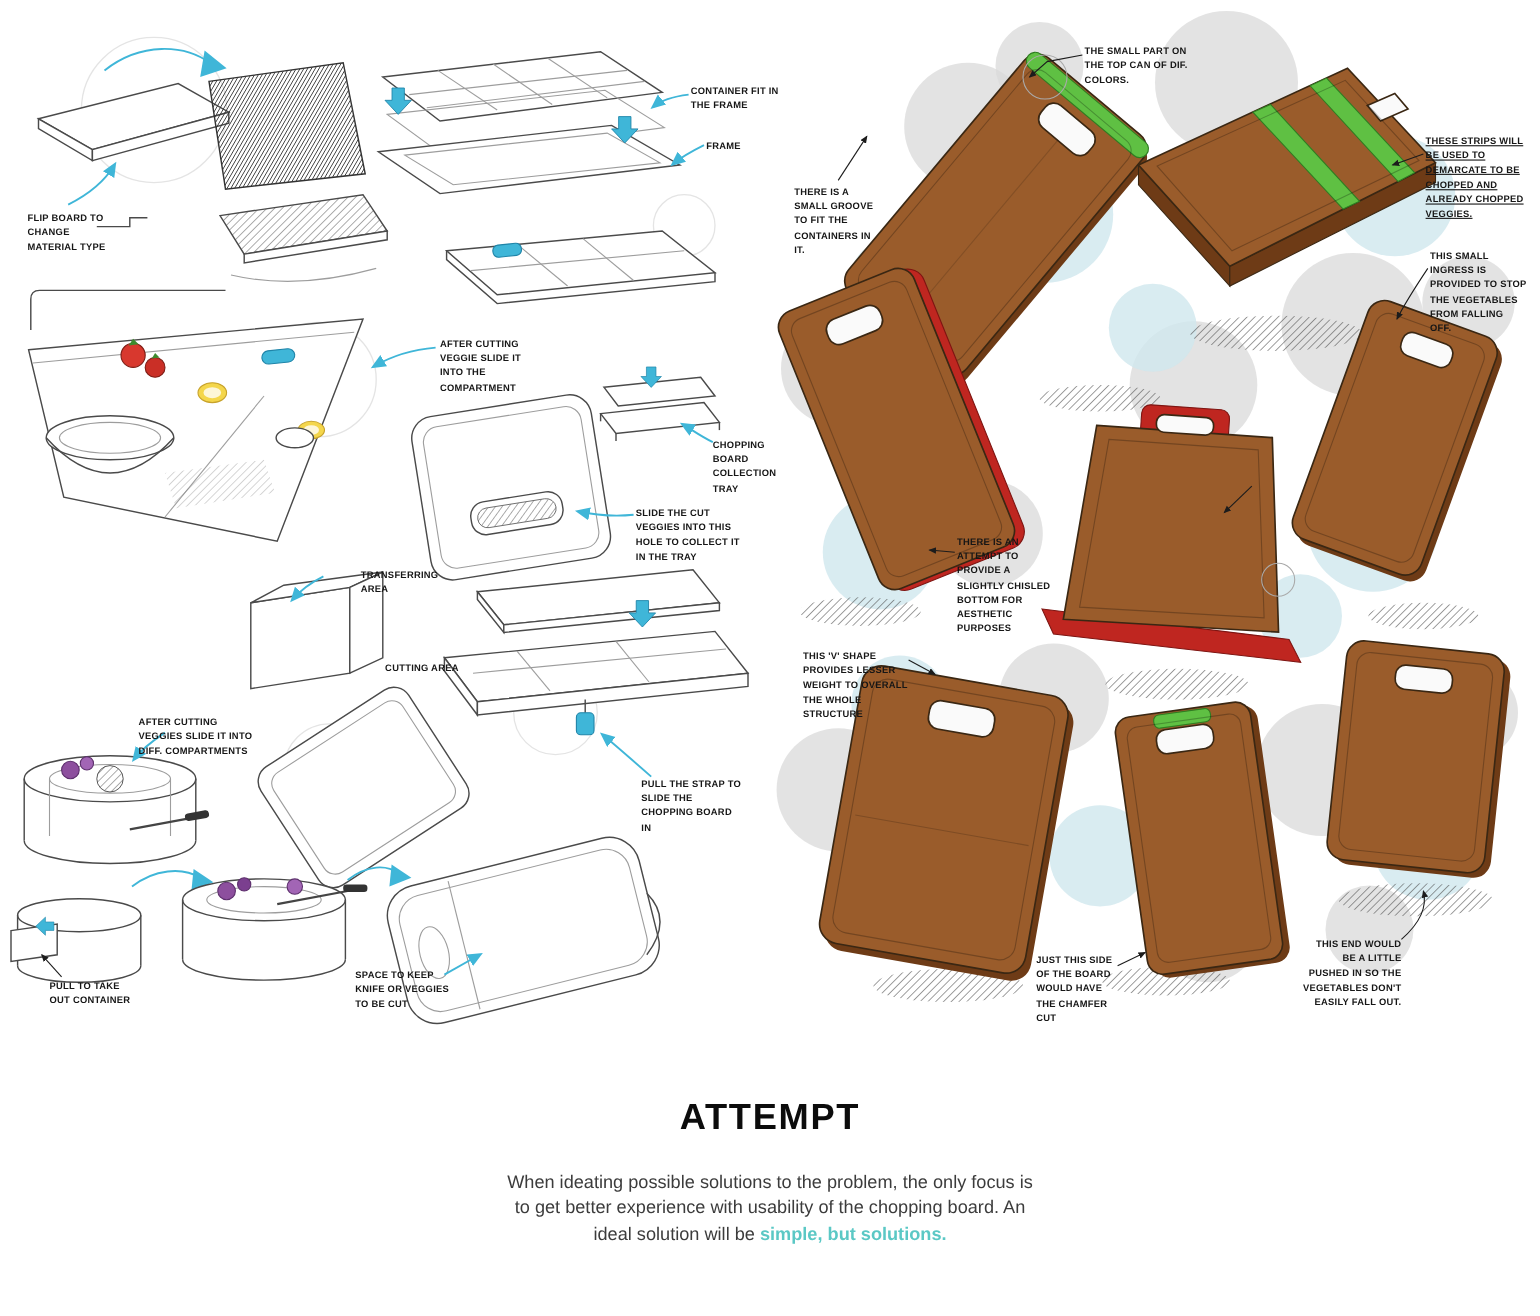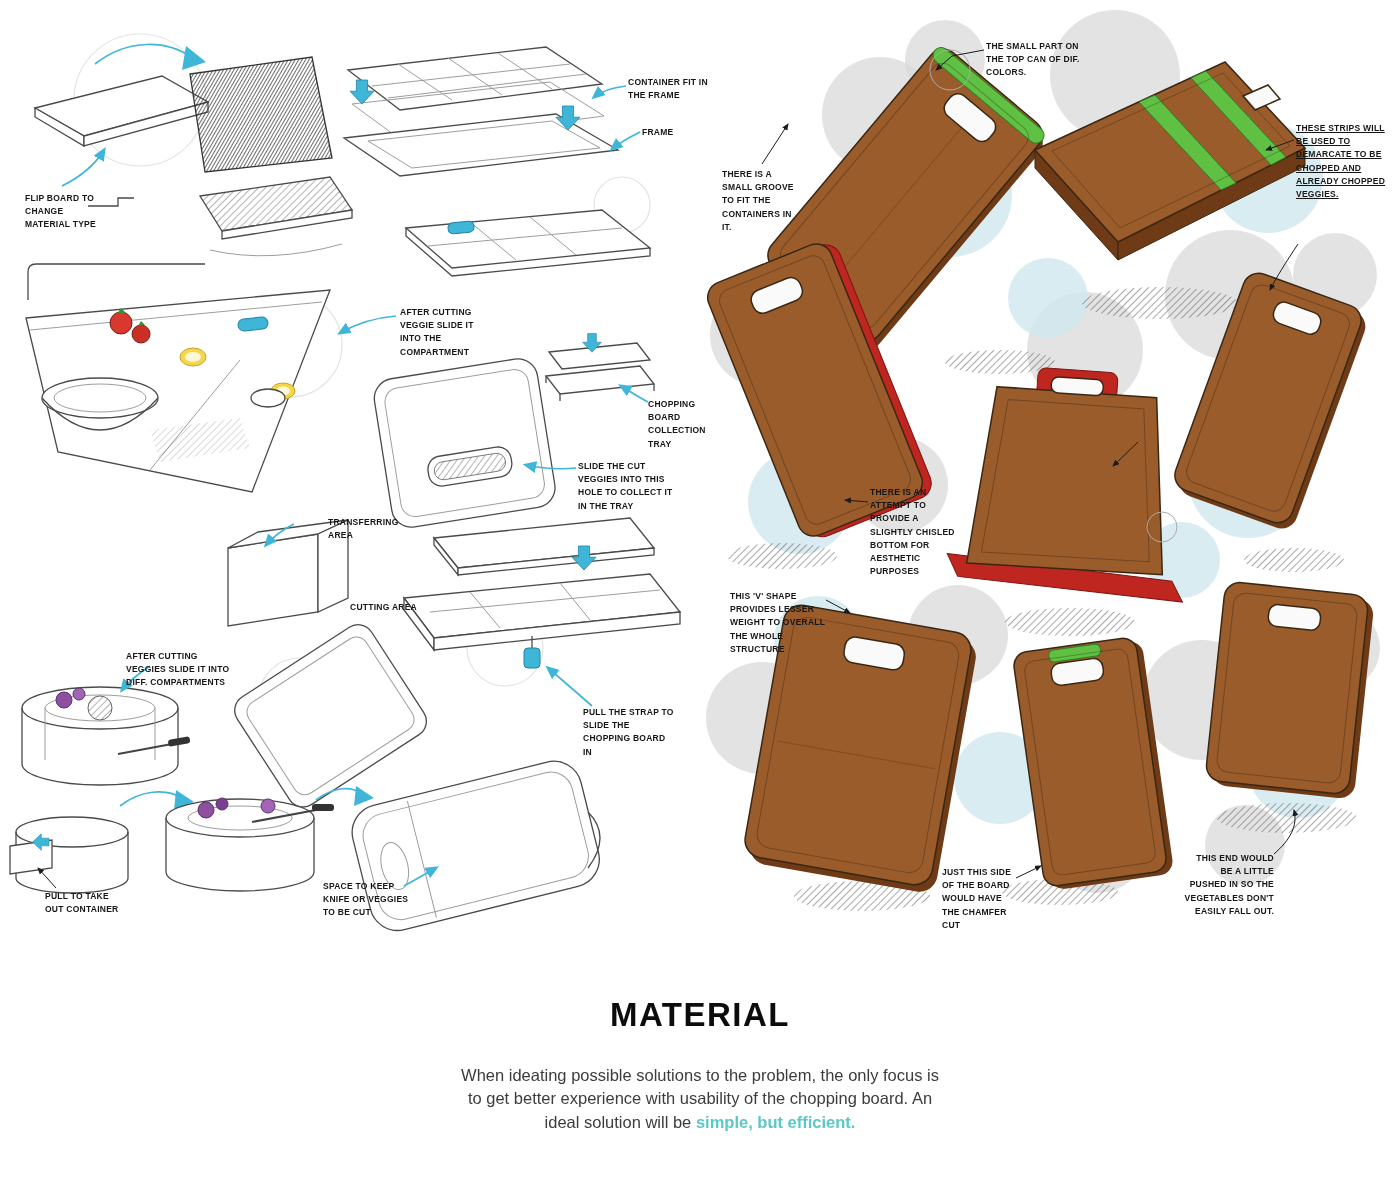--- a/index.html
+++ b/index.html
@@ -369,24 +369,25 @@
   <div class="note" style="left:294px; top:516px; width:92px;margin-left:34px;">TRANSFERRING AREA</div>
   <div class="note" style="left:335px; top:601px; width:82px;text-align:right;">CUTTING AREA</div>
   <div class="note" style="left:126px; top:650px; width:112px;">AFTER CUTTING VEGGIES SLIDE IT INTO DIFF. COMPARTMENTS</div>
   <div class="note" style="left:45px; top:890px; width:82px;">PULL TO TAKE OUT CONTAINER</div>
   <div class="note" style="left:583px; top:706px; width:92px;">PULL THE STRAP TO SLIDE THE CHOPPING BOARD IN</div>
   <div class="note" style="left:323px; top:880px; width:92px;">SPACE TO KEEP KNIFE OR VEGGIES TO BE CUT</div>
 
   <div class="note" style="left:986px; top:40px; width:98px;">THE SMALL PART ON THE TOP CAN OF DIF. COLORS.</div>
   <div class="note" style="left:722px; top:168px; width:78px;">THERE IS A SMALL GROOVE TO FIT THE CONTAINERS IN IT.</div>
   <div class="note" style="left:1296px; top:122px; width:92px;text-decoration:underline;">THESE STRIPS WILL BE USED TO DEMARCATE TO BE CHOPPED AND ALREADY CHOPPED VEGGIES.</div>
+  <div class="note" style="left:1300px; top:226px; width:88px;">THIS SMALL INGRESS IS PROVIDED TO STOP THE VEGETABLES FROM FALLING OFF.</div>
   <div class="note" style="left:870px; top:486px; width:88px;">THERE IS AN ATTEMPT TO PROVIDE A SLIGHTLY CHISLED BOTTOM FOR AESTHETIC PURPOSES</div>
   <div class="note" style="left:730px; top:590px; width:98px;">THIS 'V' SHAPE PROVIDES LESSER WEIGHT TO OVERALL THE WHOLE STRUCTURE</div>
   <div class="note" style="left:942px; top:866px; width:78px;">JUST THIS SIDE OF THE BOARD WOULD HAVE THE CHAMFER CUT</div>
   <div class="note" style="left:1182px; top:852px; width:92px;text-align:right;">THIS END WOULD BE A LITTLE PUSHED IN SO THE VEGETABLES DON'T EASILY FALL OUT.</div>
 
   <div class="footer">
-    <h1>MATERIAL</h1>
+    <h1>ATTEMPT</h1>
     <p><span>When ideating possible solutions to the problem, the only focus is to get better experience with usability of the chopping board. An ideal solution will be</span>
-      <span class="hl">simple, but efficient.</span></p>
+      <span class="hl">simple, but solutions.</span></p>
   </div>
 
 </div>
 
 </body></html>

